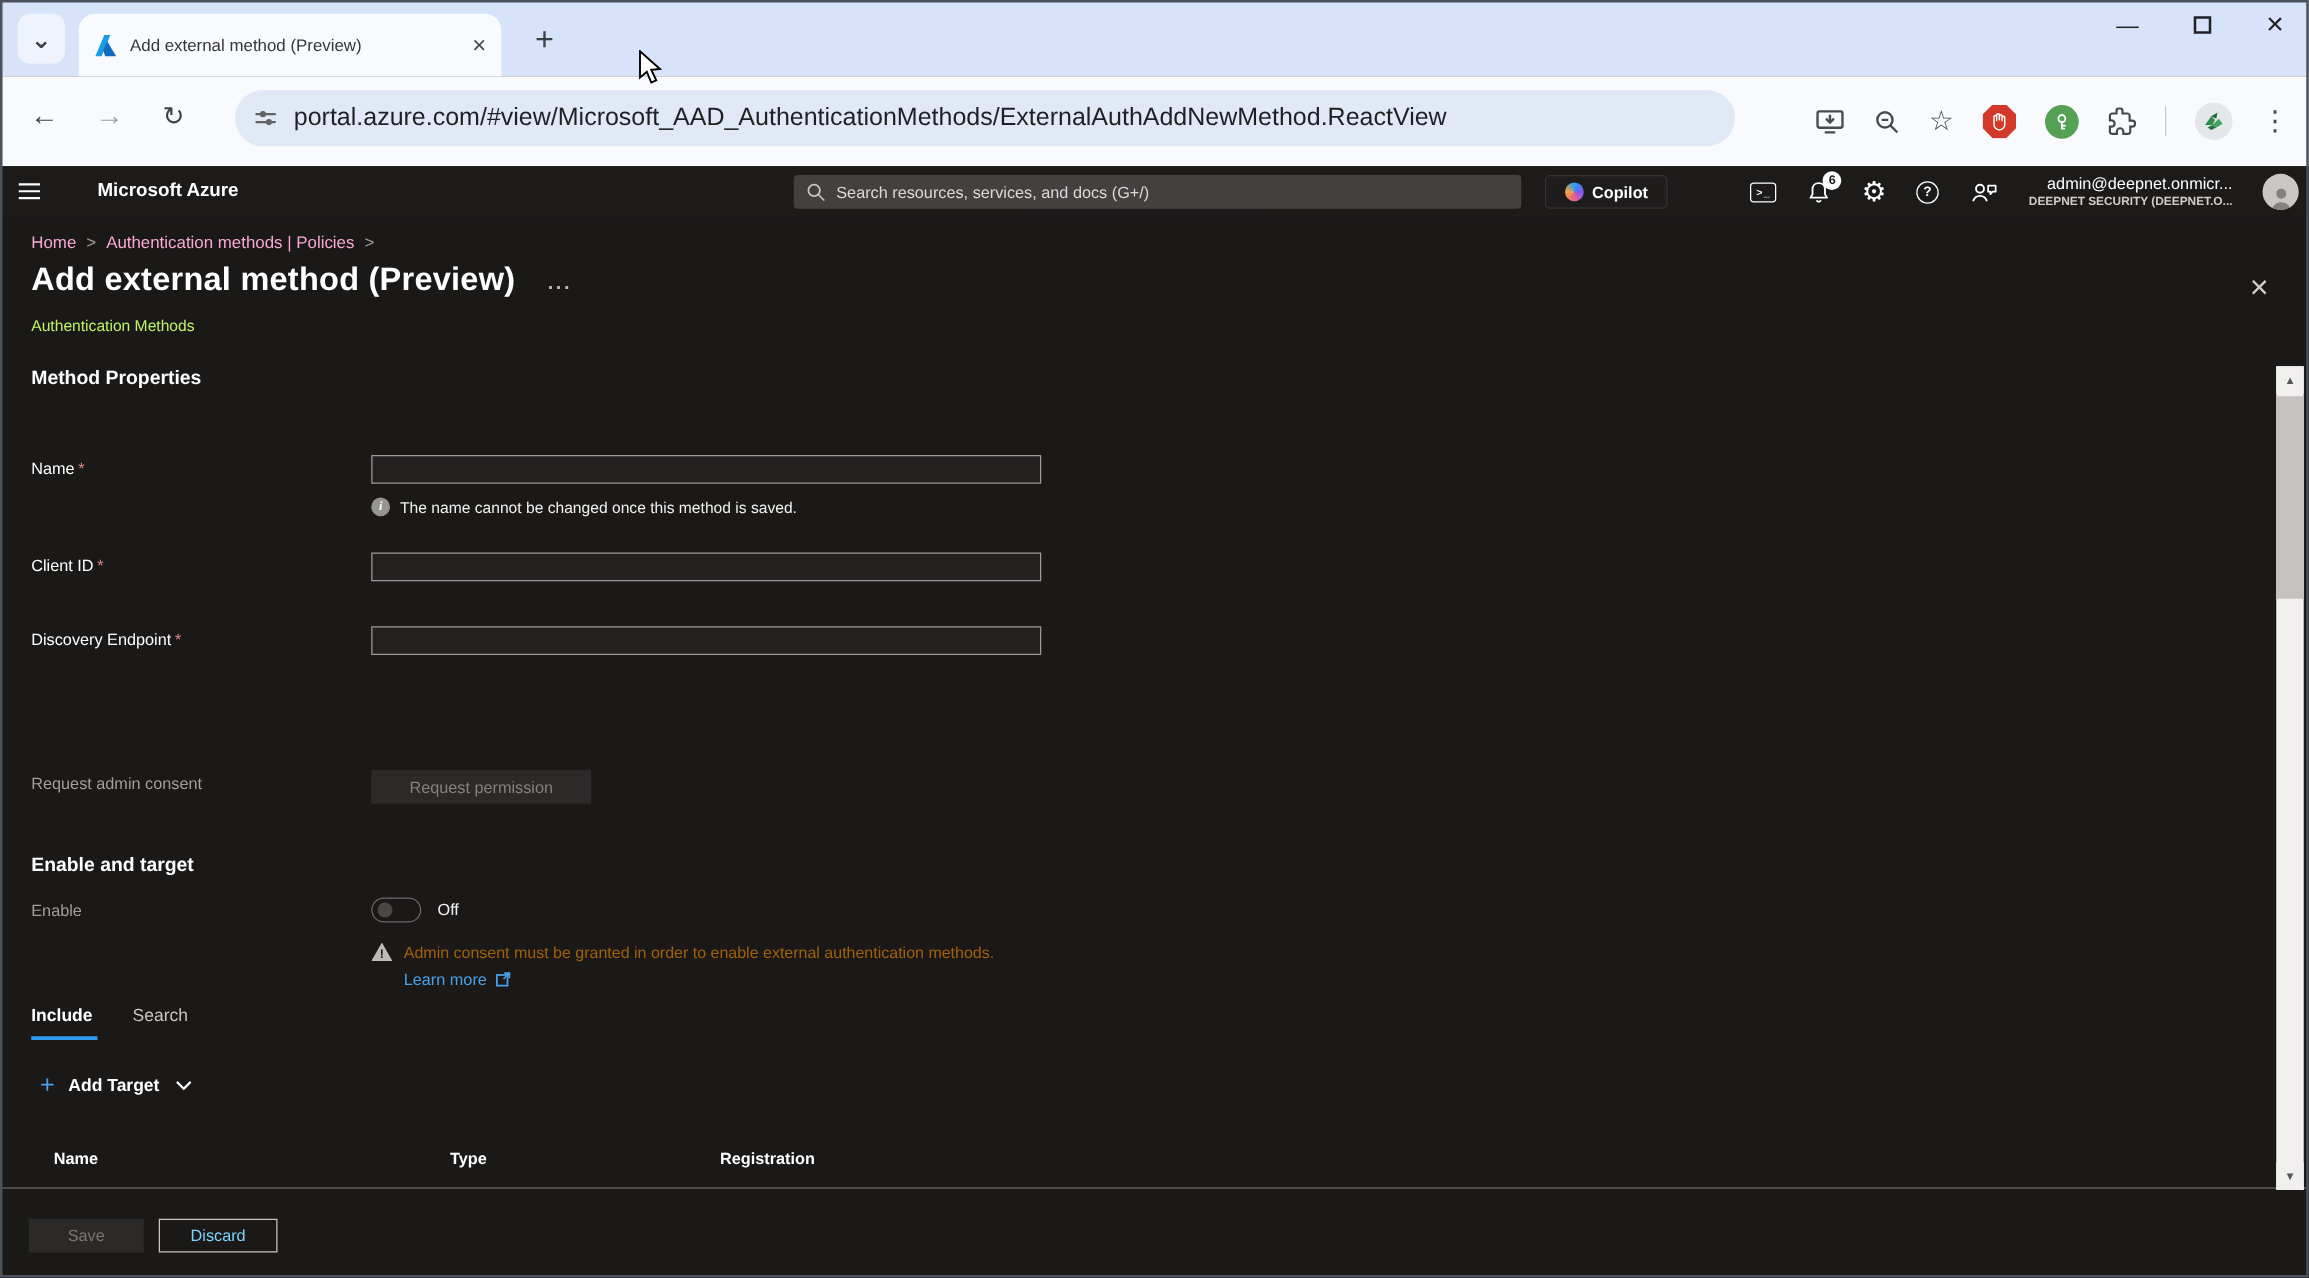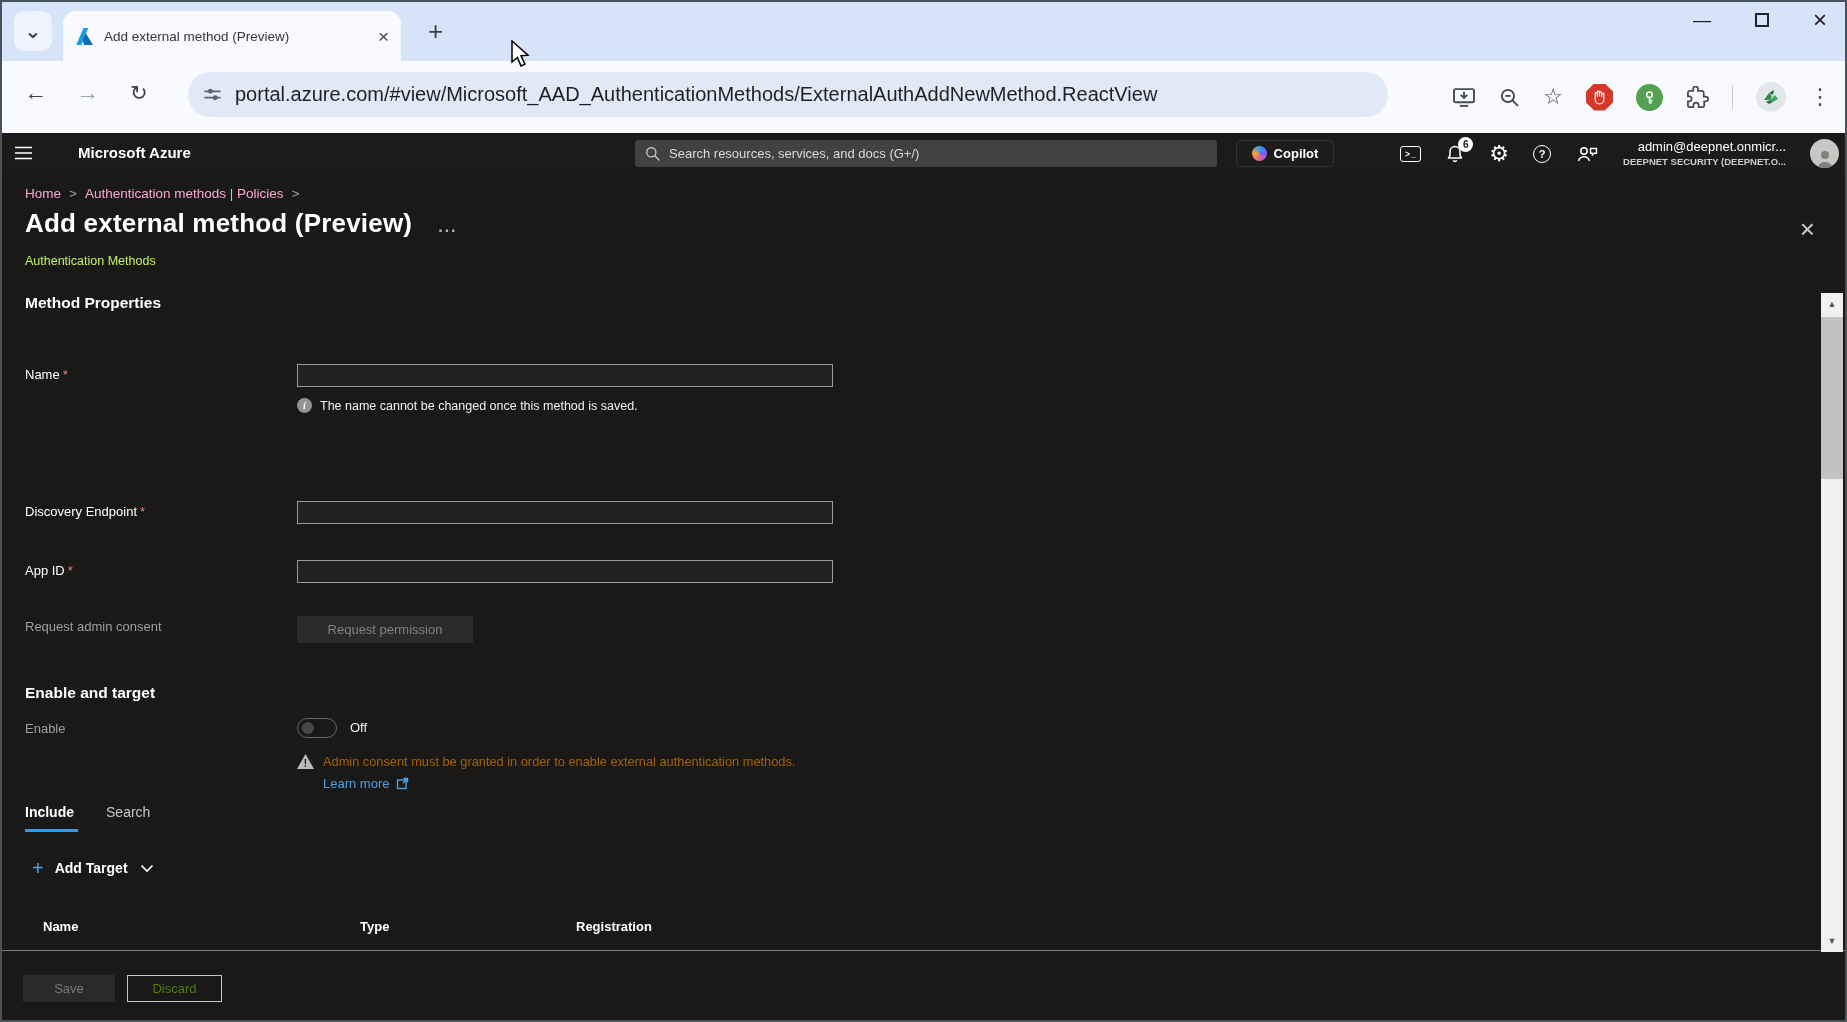--- a/index.html
+++ b/index.html
@@ -118,21 +118,21 @@
   .tab-item.active::after { content:""; position:absolute; left:0; right:-4px; bottom:-3px; height:3px; background:#2e9bf2; }
   .addtarget { top:684px; display:flex; align-items:center; gap:8px; left:30px; }
   .plus-blue { color:#4ba0e8; font-size:20px; font-weight:400; line-height:1; }
   .addtarget-label { color:#fff; font-size:14px; font-weight:700; margin-left:3px; }
 
   .thead { top:745px; display:flex; color:#fff; font-size:13px; font-weight:700; }
   .th1 { margin-left:18px; width:317px; } .th2 { width:216px; }
   .rule { position:absolute; left:0; right:0; top:776px; height:1px; background:#7d7c7a; }
   .footer { position:absolute; left:0; right:0; top:777px; bottom:0; background:#1a1918; padding:24px 0 0 21px; display:flex; gap:12px; }
   .btn-save { width:92px; height:27px; background:#2b2a29; color:#7a7876; font-size:13px; border:none; font-family:inherit; }
-  .btn-discard { width:95px; height:27px; background:transparent; color:#4d7c0f; font-size:13px;
+  .btn-discard { width:95px; height:27px; background:transparent; color:#7dd3fc; font-size:13px;
                  border:1px solid #c8c6c4; font-family:inherit; }
 
   
   .scrollbar { position:absolute; left:1821px; top:293px; width:22px; height:659px; background:#f1f0ef; z-index:10; }
   .sb-btn { position:absolute; left:0; width:22px; height:22px; display:flex; align-items:center;
             justify-content:center; color:#555; font-size:9px; background:#f1f0ef; }
   .sb-up { top:0; } .sb-down { bottom:0; }
   .sb-thumb { position:absolute; left:0; top:24px; width:22px; height:162px; background:#c4c2c1; }
 </style>
 </head>
@@ -304,34 +304,34 @@
     <span class="flabel">
       <span>Name</span><span class="req">*</span>
     </span>
     <input class="tin" type="text" value="" style="">
   </div>
   <div class="abs note-row" style="left:295px;">
     <span class="info-circle">i</span>
     <span class="note-text">The name cannot be changed once this method is saved.</span>
   </div>
 
+  <div class="frow row-client">
+    <span class="flabel">
+      <span>Client ID</span><span class="req">*</span>
+    </span>
+    <input class="tin" type="text" value="" style="">
+  </div>
 
   <div class="frow row-disc">
     <span class="flabel">
       <span>Discovery Endpoint</span><span class="req">*</span>
     </span>
     <input class="tin" type="text" value="" style="">
   </div>
 
-  <div class="frow row-appid">
-    <span class="flabel">
-      <span>App ID</span><span class="req">*</span>
-    </span>
-    <input class="tin" type="text" value="" style="">
-  </div>
 
   <div class="frow row-consent">
     <span class="flabel muted">Request admin consent</span>
     <button class="btn-disabled">Request permission</button>
   </div>
 
   <div class="abs sec-heading h-enable">Enable and target</div>
 
   <div class="frow row-enable">
     <span class="flabel muted">Enable</span>

